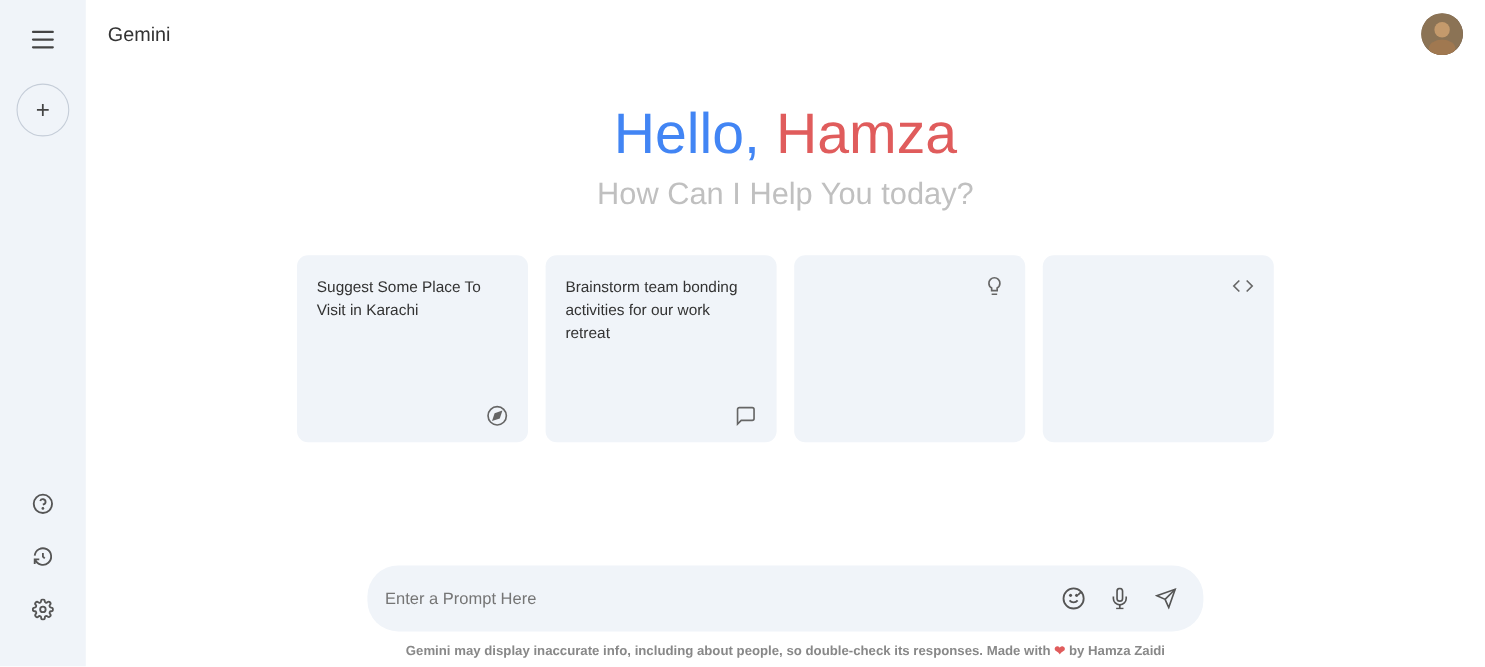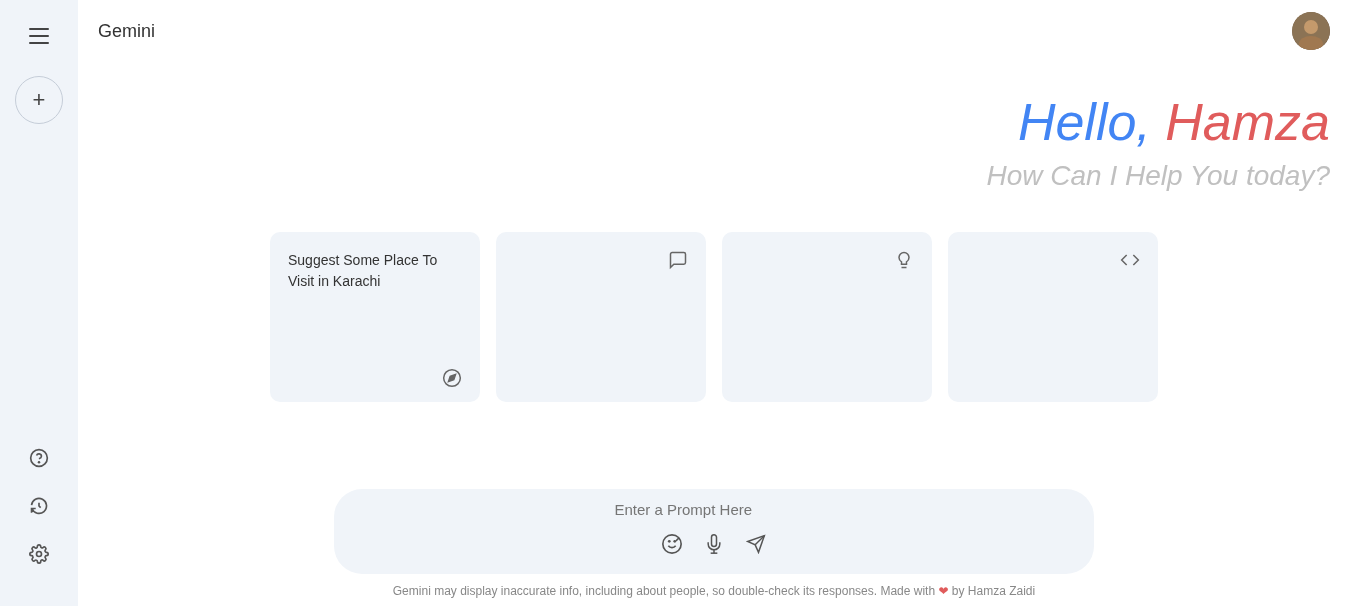--- a/index.html
+++ b/index.html
@@ -128,23 +128,22 @@
       display: flex;
       align-items: center;
       justify-content: center;
       cursor: pointer;
       
       background: linear-gradient(135deg, #8b7355 0%, #5a4535 100%);
     }
 
     
     .hero {
-      text-align: right;
+      text-align: center;
       padding: 30px 20px 20px;
-      font-style: italic;
     }
 
     .hero-title {
       font-size: 52px;
       font-weight: 500;
       margin-bottom: 8px;
     }
 
     .hero-title-hello {
       color: #4285f4;
@@ -203,21 +202,20 @@
       bottom: 32px;
       left: 50%;
       transform: translateX(-50%);
       width: 760px;
       background: #f0f4f9;
       border-radius: 28px;
       display: flex;
       align-items: center;
       padding: 12px 16px;
       gap: 8px;
-      flex-direction: column;
     }
 
     .prompt-input {
       flex: 1;
       border: none;
       background: transparent;
       font-size: 15px;
       color: #555;
       outline: none;
     }
@@ -258,20 +256,21 @@
 
     
     .footer {
       position: absolute;
       bottom: 8px;
       left: 50%;
       transform: translateX(-50%);
       white-space: nowrap;
       font-size: 12px;
       color: #888;
+      font-weight: bold;
     }
 
     .footer-heart {
       color: #e05c5c;
     }
 
     
     .icon-svg {
       width: 20px;
       height: 20px;
@@ -338,20 +337,21 @@
       <div class="card-text">Suggest Some Place To Visit in Karachi</div>
       <div class="card-icon">
         <svg width="20" height="20" viewBox="0 0 24 24" fill="none" stroke="#666" stroke-width="1.8">
           <circle cx="12" cy="12" r="10"></circle>
           <polygon points="16.24 7.76 14.12 14.12 7.76 16.24 9.88 9.88 16.24 7.76" fill="#666"></polygon>
         </svg>
       </div>
     </div>
 
     <div class="card">
+      <div class="card-text">Brainstorm team bonding activities for our work retreat</div>
       <div class="card-icon">
         <svg width="20" height="20" viewBox="0 0 24 24" fill="none" stroke="#666" stroke-width="1.8">
           <path d="M21 15a2 2 0 0 1-2 2H7l-4 4V5a2 2 0 0 1 2-2h14a2 2 0 0 1 2 2z"></path>
         </svg>
       </div>
     </div>
 
     <div class="card">
       <div class="card-icon">
         <svg width="20" height="20" viewBox="0 0 24 24" fill="none" stroke="#666" stroke-width="1.8">

